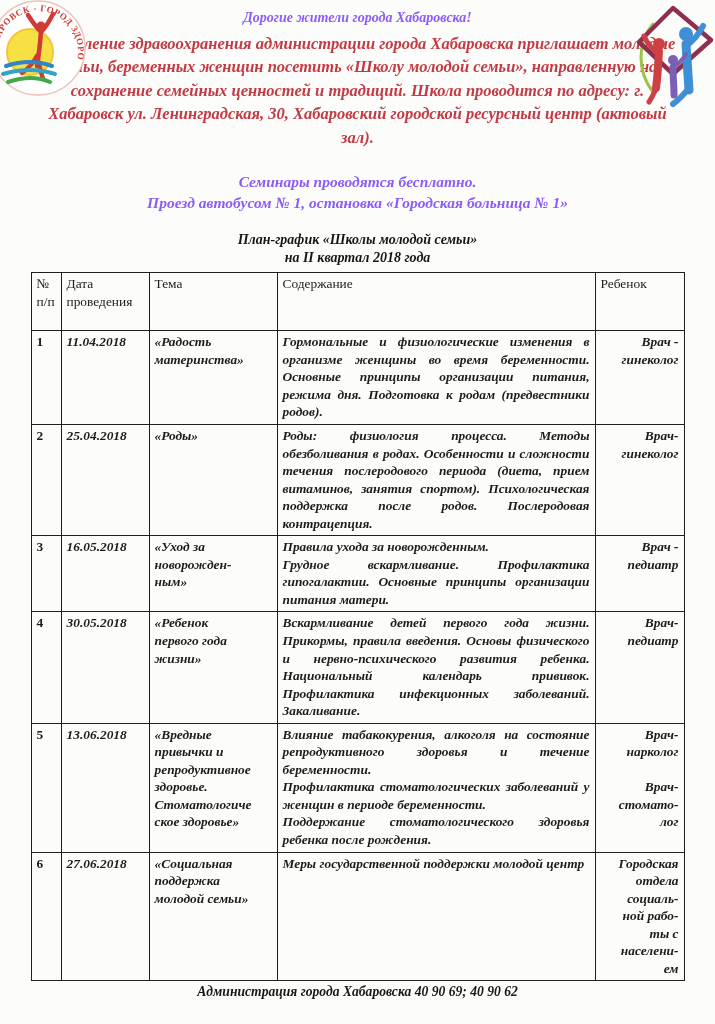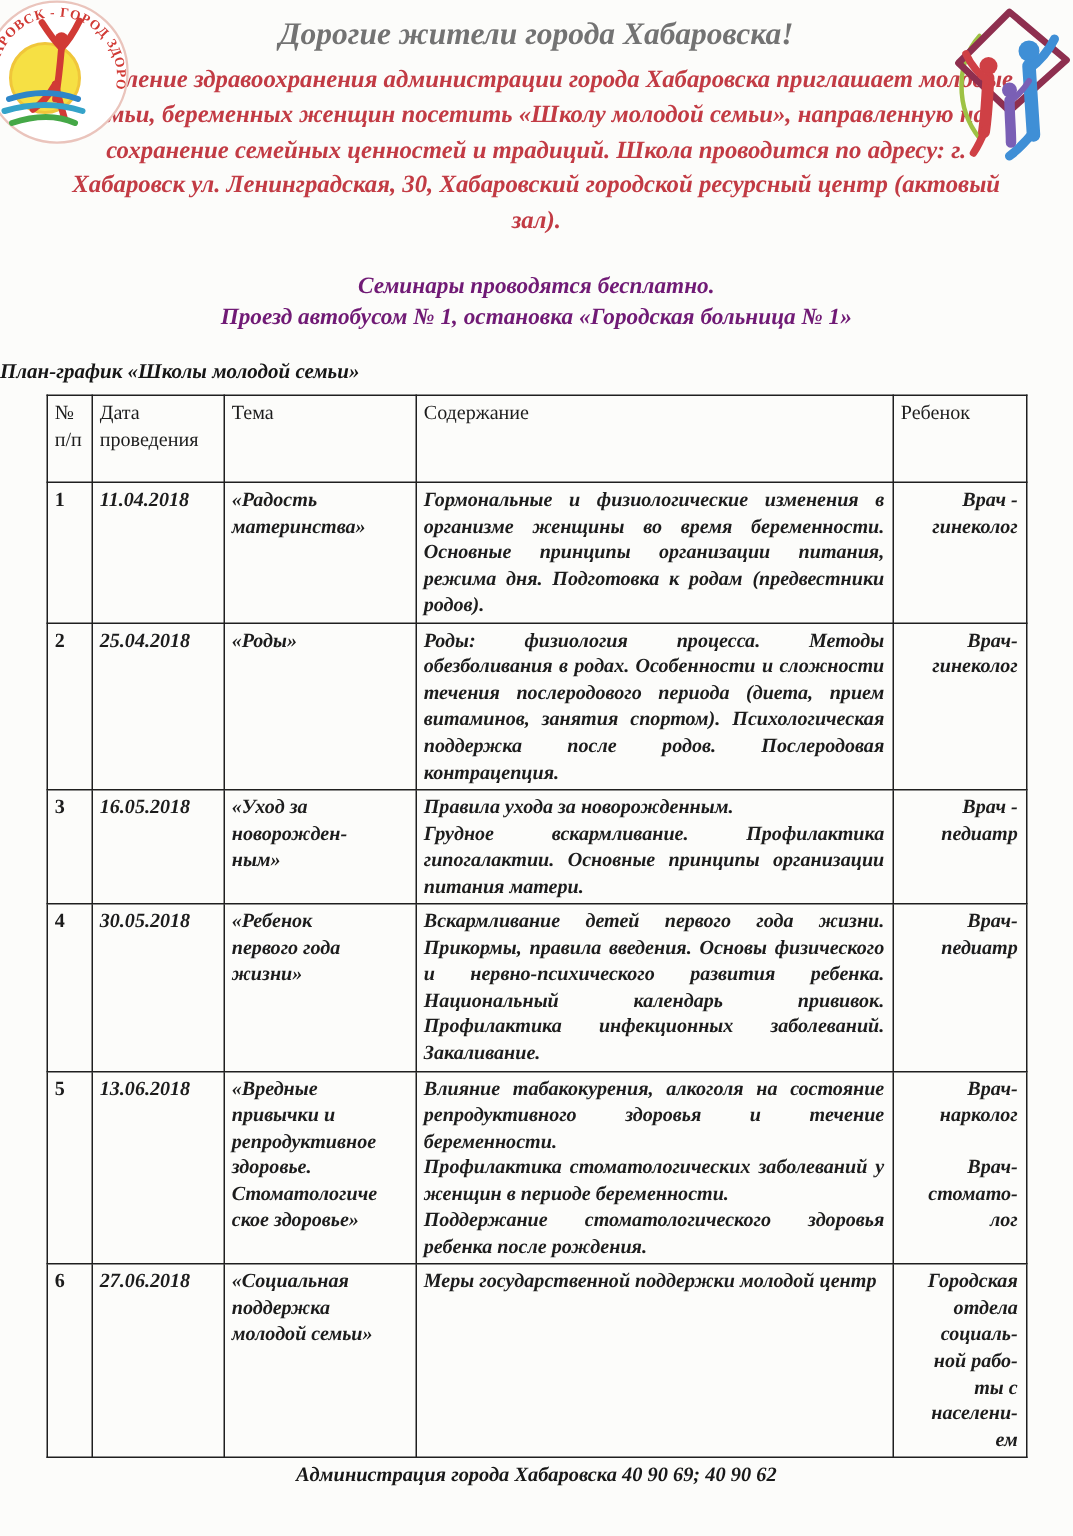--- a/index.html
+++ b/index.html
@@ -9,35 +9,35 @@
     font-family:"Liberation Serif", serif;
     color:#1c1c1c;
     position:relative;
     overflow:hidden;
   }
   .logo-left{position:absolute;left:-14px;top:0;width:104px;height:100px;}
   .logo-right{position:absolute;right:-2px;top:2px;width:88px;height:110px;}
 
   .greeting{
     margin-top:10px;text-align:center;
-    color:#737373;font-weight:bold;font-style:italic;font-size:21px;
+    color:#8b5cf6;font-weight:bold;font-style:italic;font-size:14px;
   }
   .intro{
     width:648px;margin:6px auto 0;
     text-align:center;
     color:#c23b44;font-weight:bold;font-style:italic;font-size:16.5px;
     line-height:1.42;
   }
   .notice{
     margin-top:22px;text-align:center;
-    color:#701a75;font-weight:bold;font-style:italic;font-size:15.5px;
+    color:#8b5cf6;font-weight:bold;font-style:italic;font-size:15.5px;
     line-height:1.38;
   }
   .schedule-title{
-    margin-top:17px;
+    margin-top:17px;text-align:center;
     font-weight:bold;font-style:italic;font-size:14px;color:#161616;
     line-height:1.3;
   }
   table.schedule{
     margin:5px auto 0;border-collapse:collapse;width:653px;table-layout:fixed;
   }
   table.schedule th, table.schedule td{
     border:1.6px solid #1f1f1f;
     vertical-align:top;
     padding:2px 5px 3px 5px;
@@ -117,20 +117,21 @@
 <div class="greeting">Дорогие жители города Хабаровска!</div>
 <div class="intro">Управление здравоохранения администрации города Хабаровска приглашает молодые семьи, беременных женщин посетить «Школу молодой семьи», направленную на сохранение семейных ценностей и традиций. Школа проводится по адресу: г. Хабаровск ул. Ленинградская, 30, Хабаровский городской ресурсный центр (актовый зал).</div>
 
 <div class="notice">
   <div>Семинары проводятся бесплатно.</div>
   <div>Проезд автобусом № 1, остановка «Городская больница № 1»</div>
 </div>
 
 <div class="schedule-title">
   <div>План-график «Школы молодой семьи»</div>
+  <div>на II квартал 2018 года</div>
 </div>
 
 <table class="schedule">
   <colgroup>
     <col style="width:30px">
       <col style="width:88px">
       <col style="width:128px">
       <col style="width:318px">
       <col style="width:89px">
   </colgroup>

